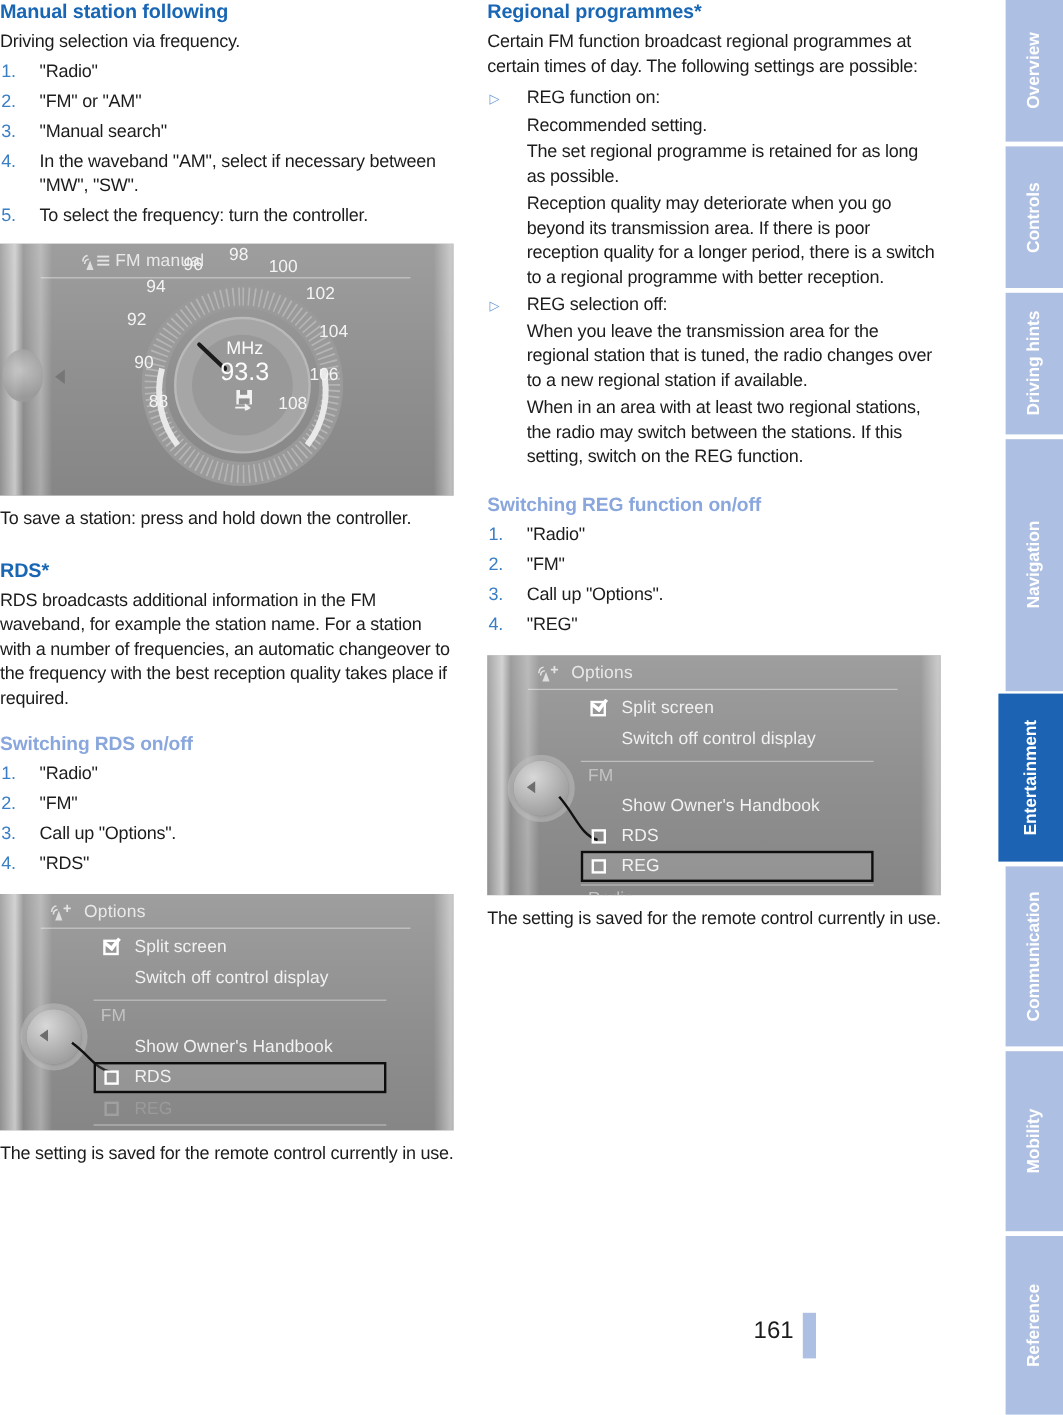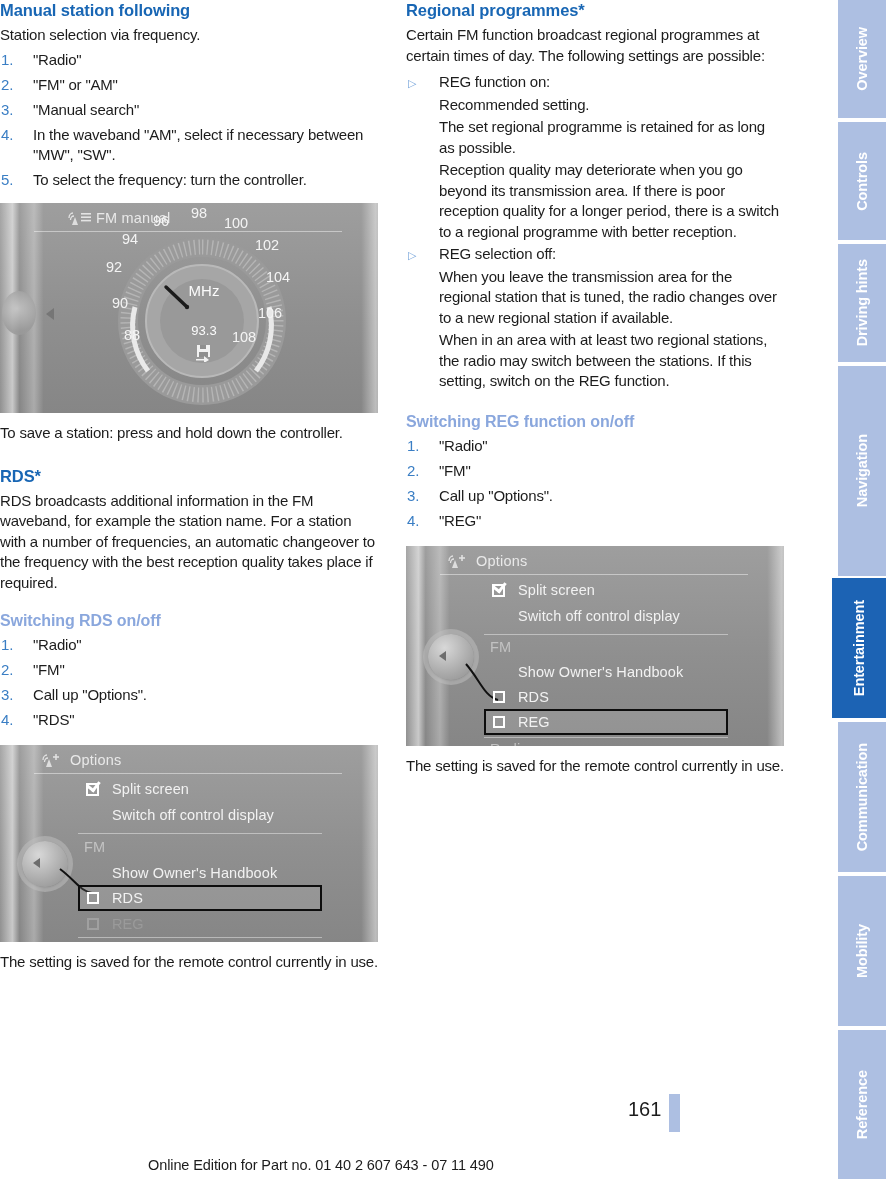--- a/index.html
+++ b/index.html
@@ -235,21 +235,21 @@
     font-size: 14.5px;
     text-align: center;
   }
   .mhz-box {
     position: absolute;
     left: 60px; top: 48px;
     width: 80px; text-align: center;
     color: #fbfbfb;
   }
   .mhz-box .u { font-size: 15px; line-height: 19px; }
-  .mhz-box .v { font-size: 13px; line-height: 22px; margin-top: 20px; }
+  .mhz-box .v { font-size: 21px; line-height: 22px; }
 
   
   .tabs {
     position: absolute;
     top: 0; right: 0;
     width: 54px;
     height: 1179px;
   }
   .tab {
     position: absolute;
@@ -300,21 +300,21 @@
   }
 </style>
 </head>
 <body>
 
 <div class="page">
 
   <div class="col col-left">
 
     <h2 class="sec">Manual station following</h2>
-    <p class="body">Station selection via frequency.</p>
+    <p class="body">Driving selection via frequency.</p>
 
     <ol class="steps">
       <li><span class="num">1.</span><span>"Radio"</span></li>
       <li><span class="num">2.</span><span>"FM" or "AM"</span></li>
       <li><span class="num">3.</span><span>"Manual search"</span></li>
       <li><span class="num">4.</span><span>In the waveband "AM", select if necessary between "MW", "SW".</span></li>
       <li><span class="num">5.</span><span>To select the frequency: turn the controller.</span></li>
     </ol>
 
     <div class="gap-s"></div>
@@ -551,15 +551,14 @@
     <div class="tab" style="top:876px; height:150px">
         <span>Mobility</span>
       </div>
     <div class="tab" style="top:1030px;height:149px">
         <span>Reference</span>
       </div>
   </div>
 
   <div class="pagenum">161</div>
   <div class="pagebar"></div>
-  <div class="footer-note">Online Edition for Part no. 01 40 2 607 643 - 07 11 490</div>
 
 </div>
 
 </body></html>

